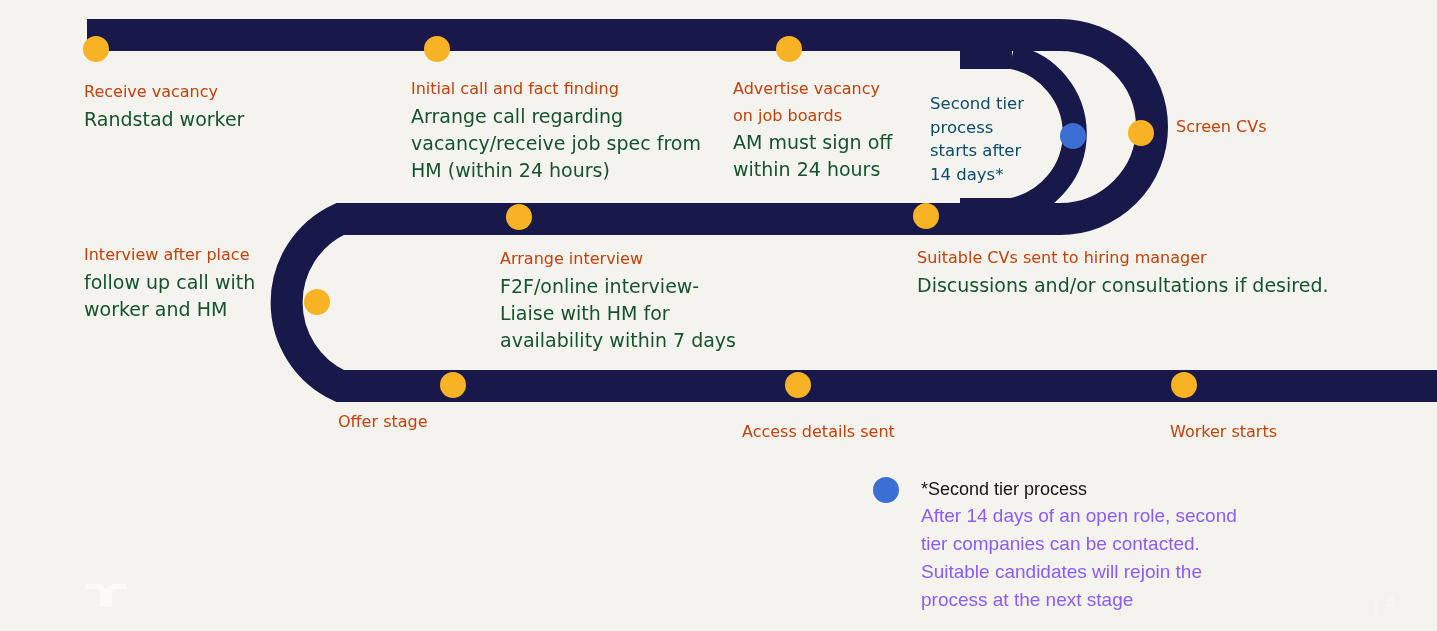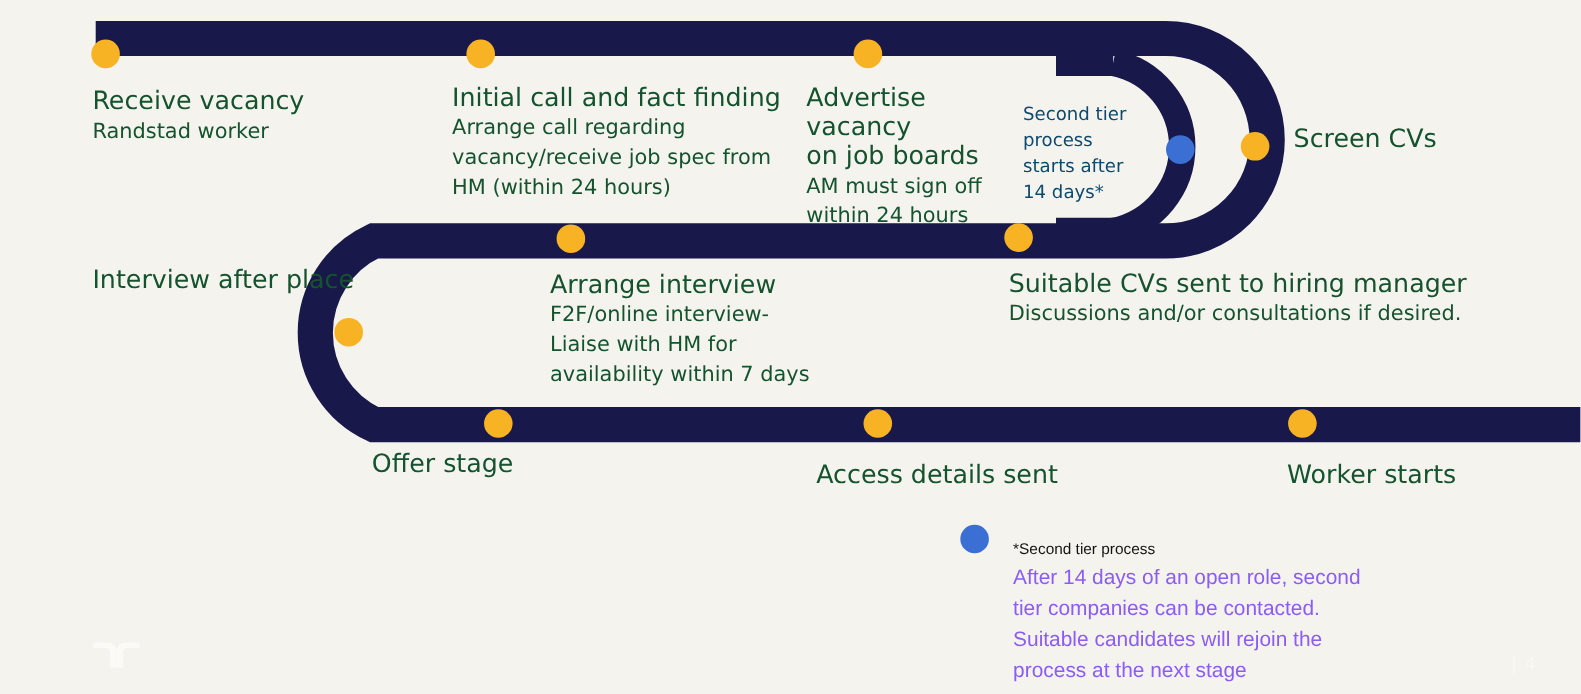--- a/index.html
+++ b/index.html
@@ -31,22 +31,22 @@
     border-radius: 50%;
     background: #f8b324;
   }
   .node-dot.blue {
     background: #3b6fd4;
   }
   .block {
     position: absolute;
   }
   .b-title {
-    color: #14532d;
-    font-size: 23px;
+    color: #c2410c;
+    font-size: 16px;
     line-height: 26.5px;
     white-space: pre-line;
     margin: 0;
   }
   .b-body {
     color: #14532d;
     font-size: 19px;
     line-height: 27px;
     white-space: pre-line;
     margin: 0;
@@ -65,23 +65,23 @@
     position: absolute;
     left: 0;
     top: 7px;
     width: 26px;
     height: 26px;
     border-radius: 50%;
     background: #3b6fd4;
   }
   .legend-title {
     color: #141414;
-    font-size: 14px;
+    font-size: 18px;
     line-height: 26px;
-    margin: 16px 0 0 48px;
+    margin: 6px 0 0 48px;
     font-family: "Liberation Sans", sans-serif;
   }
   .legend-body {
     color: #8b5cf6;
     font-size: 19px;
     line-height: 28px;
     margin: 0 0 0 48px;
     white-space: pre-line;
     font-family: "Liberation Sans", sans-serif;
   }
@@ -170,20 +170,22 @@
 
   <div class="block" style="left:500px; top:246px; width:300px;">
     <p class="b-title">Arrange interview</p>
     <p class="b-body">F2F/online interview-
 Liaise with HM for
 availability within 7 days</p>
   </div>
 
   <div class="block" style="left:84px; top:242px; width:250px;">
     <p class="b-title">Interview after place</p>
+    <p class="b-body">follow up call with
+worker and HM</p>
   </div>
 
   <div class="block" style="left:338px; top:409px; width:260px;">
     <p class="b-title">Offer stage</p>
   </div>
 
   <div class="block" style="left:1170px; top:419px; width:220px;">
     <p class="b-title">Worker starts</p>
   </div>
 

